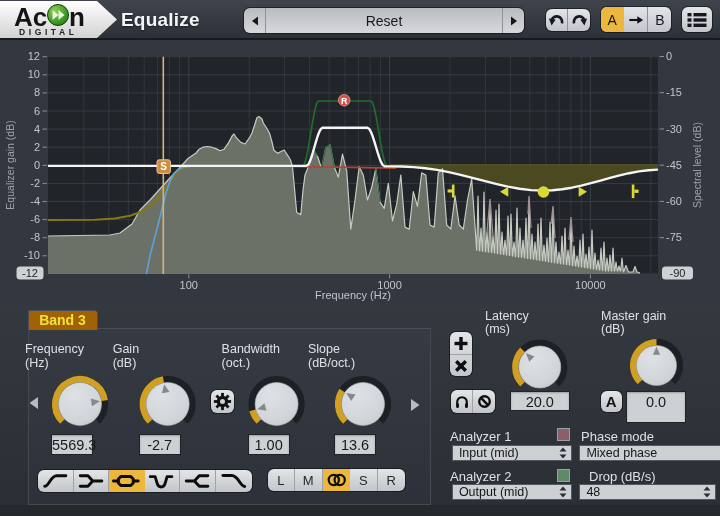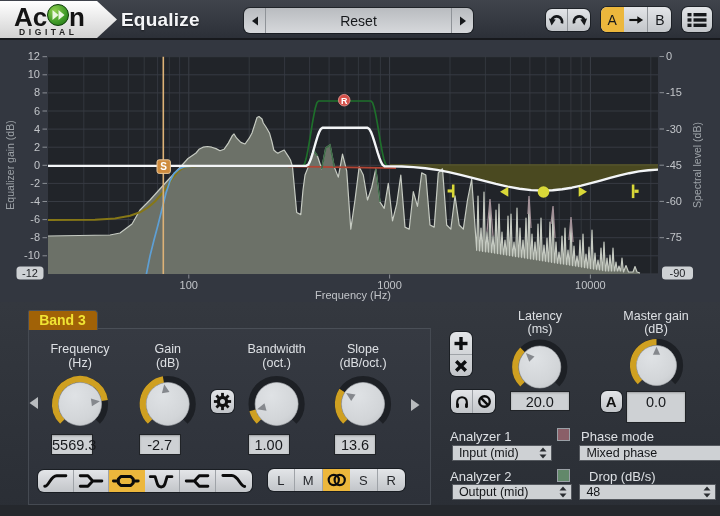--- a/index.html
+++ b/index.html
@@ -14,21 +14,21 @@
 #eqtitle { position:absolute; left:121px; top:9px; font-weight:bold; font-size:19px; color:#f4f5f7;
   letter-spacing:0.2px; text-shadow:0 1px 2px rgba(0,0,0,0.5); }
 #graphbg { position:absolute; left:0; top:40px; width:720px; height:262px; background:#333740; }
 #bottombg { position:absolute; left:0; top:302px; width:720px; height:214px; background:linear-gradient(#34383f,#2a2e35); }
 #botstrip { position:absolute; left:0; top:505px; width:720px; height:11px; background:#25282d; }
 #panel { position:absolute; left:27.5px; top:328px; width:403.5px; height:177px;
   background:linear-gradient(#363a42,#2d3139); border:1px solid #454a52; border-top:1px solid #4a4f57; }
 #tab { position:absolute; left:27.5px; top:310px; width:70px; height:20px; background:#a16207;
   border:1px solid #4a4f57; border-bottom:none; border-radius:2px 4px 0 0;
   color:#f0e433; font-weight:bold; font-size:14px; text-align:center; line-height:19px; z-index:5; }
-.klabel { position:absolute; width:110px; text-align:center; color:#dde0e4; font-size:12.5px; line-height:13.5px; top:343px; }
+.klabel { position:absolute; width:110px; color:#dde0e4; font-size:12.5px; line-height:13.5px; top:343px; }
 .vbox { position:absolute; top:434px; width:42px; height:21px; background:#ced1d4; border:1px solid #202327;
   color:#17191c; font-size:14.5px; text-align:center; line-height:20px; box-shadow:inset 0 1px 2px rgba(0,0,0,0.25); }
 .ddlabel { position:absolute; color:#dde0e4; font-size:13px; }
 .dd { position:absolute; height:16px; background:#ced1d4; border:1px solid #54585e; color:#141619;
   font-size:12.5px; line-height:15px; padding-left:6px; }
 .dd svg { position:absolute; right:4px; top:1px; }
 .swatch { position:absolute; width:13px; height:13px; border:1px solid #9aa0a6; }
 </style></head><body>
 <div id="app">
 <div id="graphbg"></div>
@@ -180,21 +180,21 @@
       </defs>
 <path d="M0 1 L97 1 L117 19.5 L97 38 L0 38 Z" fill="url(#lg)"></path>
 <text x="14" y="25.5" style="font:bold 26px 'Liberation Sans',sans-serif" fill="#141414">Ac</text>
 <text x="69" y="25.5" style="font:bold 26px 'Liberation Sans',sans-serif" fill="#141414">n</text>
 <circle cx="58" cy="15" r="10.5" fill="url(#gg)" stroke="#0d3d08" stroke-width="1"></circle>
 <polygon points="52.5,10 58.5,15 52.5,20" fill="#eaf7e0"></polygon>
 <polygon points="58.5,10 64.5,15 58.5,20" fill="#eaf7e0"></polygon>
 <text x="19" y="35" style="font:bold 8.5px 'Liberation Sans',sans-serif;letter-spacing:3.6px" fill="#222">DIGITAL</text>
 </svg>
 <div id="eqtitle">Equalize</div>
-<div class="btn" style="left:244px;top:8px;width:229px;height:25px;background:linear-gradient(#b9bcc0,#d6d8db);padding-left:40px;">
+<div class="btn" style="left:244px;top:8px;width:280px;height:25px;background:linear-gradient(#b9bcc0,#d6d8db);padding-left:40px;">
   <div class="seg" style="left:0;width:22px;border-right:1px solid #8f9398;">
     <svg width="12" height="12" viewBox="0 0 12 12">
           <polygon points="3,6 9,1.5 9,10.5" fill="#16181b"></polygon>
         </svg>
       </div>
   <div class="seg" style="left:23px;right:23px;color:#16181b;font-size:14px;">Reset</div>
   <div class="seg" style="right:0;width:22px;border-left:1px solid #8f9398;">
     <svg width="12" height="12" viewBox="0 0 12 12">
           <polygon points="9,6 3,1.5 3,10.5" fill="#16181b"></polygon>
         </svg>
@@ -390,21 +390,21 @@
 </div>
 <div class="klabel" style="left:485px;top:309.5px;">Latency<br>(ms)</div>
 <div class="klabel" style="left:601px;top:309.5px;">Master gain<br>(dB)</div>
 <div class="vbox" style="left:509.5px;top:391px;width:60.5px;height:20px;">20.0</div>
 <div class="vbox" style="left:626px;top:391px;width:60px;height:32px;">0.0</div>
 <div class="btn" style="left:601px;top:391px;width:20.5px;height:21px;font-weight:bold;font-size:15px;color:#111;">A</div>
 
 <div class="ddlabel" style="left:450px;top:428.5px;">Analyzer 1</div>
 <div class="swatch" style="left:556.9px;top:428px;background:#8a5f68;"></div>
 <div class="ddlabel" style="left:581px;top:428.5px;">Phase mode</div>
-<div class="dd" style="left:451.9px;top:444.5px;width:100px;">Input (mid)<svg width="8" height="12" viewBox="0 0 8 12">
+<div class="dd" style="left:451.9px;top:444.5px;width:120px;">Input (mid)<svg width="8" height="12" viewBox="0 0 8 12">
         <polygon points="4,0.5 7.5,4.4 0.5,4.4" fill="#2a2d31"></polygon>
         <polygon points="4,11.5 7.5,7.6 0.5,7.6" fill="#2a2d31"></polygon>
       </svg></div>
 <div class="dd" style="left:579.4px;top:444.5px;width:165px;">Mixed phase<svg width="8" height="12" viewBox="0 0 8 12">
         <polygon points="4,0.5 7.5,4.4 0.5,4.4" fill="#2a2d31"></polygon>
         <polygon points="4,11.5 7.5,7.6 0.5,7.6" fill="#2a2d31"></polygon>
       </svg></div>
 <div class="ddlabel" style="left:450px;top:469px;">Analyzer 2</div>
 <div class="swatch" style="left:556.9px;top:468.5px;background:#62886a;"></div>
 <div class="ddlabel" style="left:581px;top:469px;margin-left:8px;">Drop (dB/s)</div>

